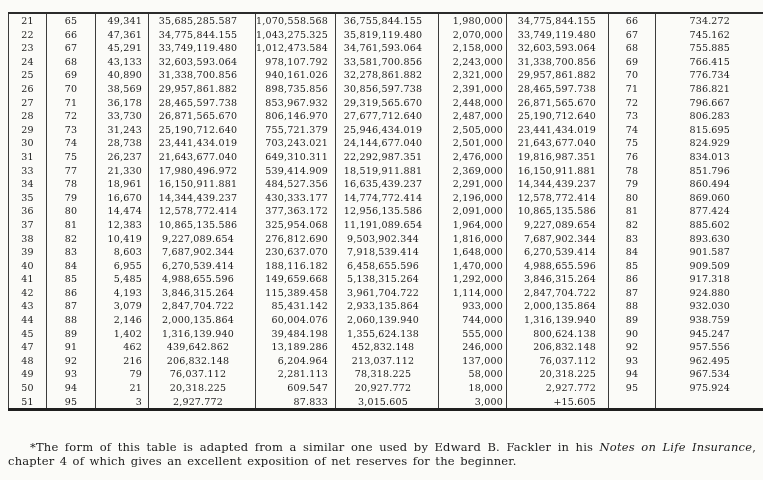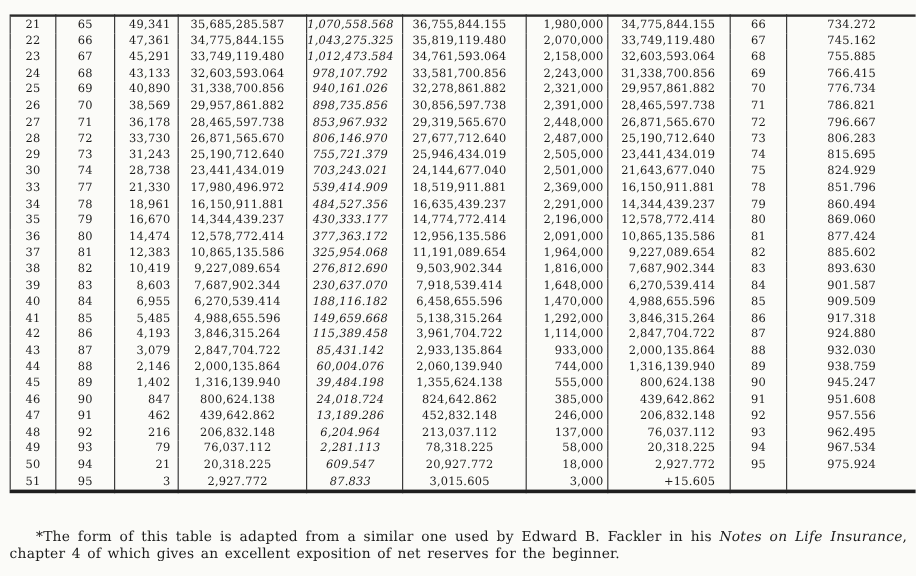--- a/index.html
+++ b/index.html
@@ -38,21 +38,21 @@
     font-weight: normal;
     letter-spacing: 0.2px;
   }
   table.ledger td:first-child { border-left: none; }
   table.ledger td:nth-child(1),
   table.ledger td:nth-child(2),
   table.ledger td:nth-child(9),
   table.ledger td:nth-child(10) { text-align: center; }
   table.ledger td:nth-child(3) { text-align: right; padding-right: 6px; }
   table.ledger td:nth-child(4) { text-align: center; padding-right: 8px; }
-  table.ledger td:nth-child(5) { text-align: center; padding-right: 7px; font-style: italic; }
+  table.ledger td:nth-child(5) { text-align: right; padding-right: 7px; }
   table.ledger td:nth-child(6) { text-align: center; padding-right: 8px; }
   table.ledger td:nth-child(7) { text-align: right; padding-right: 3px; }
   table.ledger td:nth-child(8) { text-align: right; padding-right: 12px; }
   .footnote {
     position: absolute;
     left: 8px;
     top: 441px;
     width: 748px;
     margin: 0;
     font-size: 11.5px;
@@ -198,20 +198,32 @@
           <td>28,738</td>
           <td>23,441,434.019</td>
           <td>703,243.021</td>
           <td>24,144,677.040</td>
           <td>2,501,000</td>
           <td>21,643,677.040</td>
           <td>75</td>
           <td>824.929</td>
         </tr>
         <tr>
+          <td>31</td>
+          <td>75</td>
+          <td>26,237</td>
+          <td>21,643,677.040</td>
+          <td>649,310.311</td>
+          <td>22,292,987.351</td>
+          <td>2,476,000</td>
+          <td>19,816,987.351</td>
+          <td>76</td>
+          <td>834.013</td>
+        </tr>
+        <tr>
           <td>33</td>
           <td>77</td>
           <td>21,330</td>
           <td>17,980,496.972</td>
           <td>539,414.909</td>
           <td>18,519,911.881</td>
           <td>2,369,000</td>
           <td>16,150,911.881</td>
           <td>78</td>
           <td>851.796</td>
@@ -354,32 +366,20 @@
           <td>1,402</td>
           <td>1,316,139.940</td>
           <td>39,484.198</td>
           <td>1,355,624.138</td>
           <td>555,000</td>
           <td>800,624.138</td>
           <td>90</td>
           <td>945.247</td>
         </tr>
         <tr>
-          <td>46</td>
-          <td>90</td>
-          <td>847</td>
-          <td>800,624.138</td>
-          <td>24,018.724</td>
-          <td>824,642.862</td>
-          <td>385,000</td>
-          <td>439,642.862</td>
-          <td>91</td>
-          <td>951.608</td>
-        </tr>
-        <tr>
           <td>47</td>
           <td>91</td>
           <td>462</td>
           <td>439,642.862</td>
           <td>13,189.286</td>
           <td>452,832.148</td>
           <td>246,000</td>
           <td>206,832.148</td>
           <td>92</td>
           <td>957.556</td>

